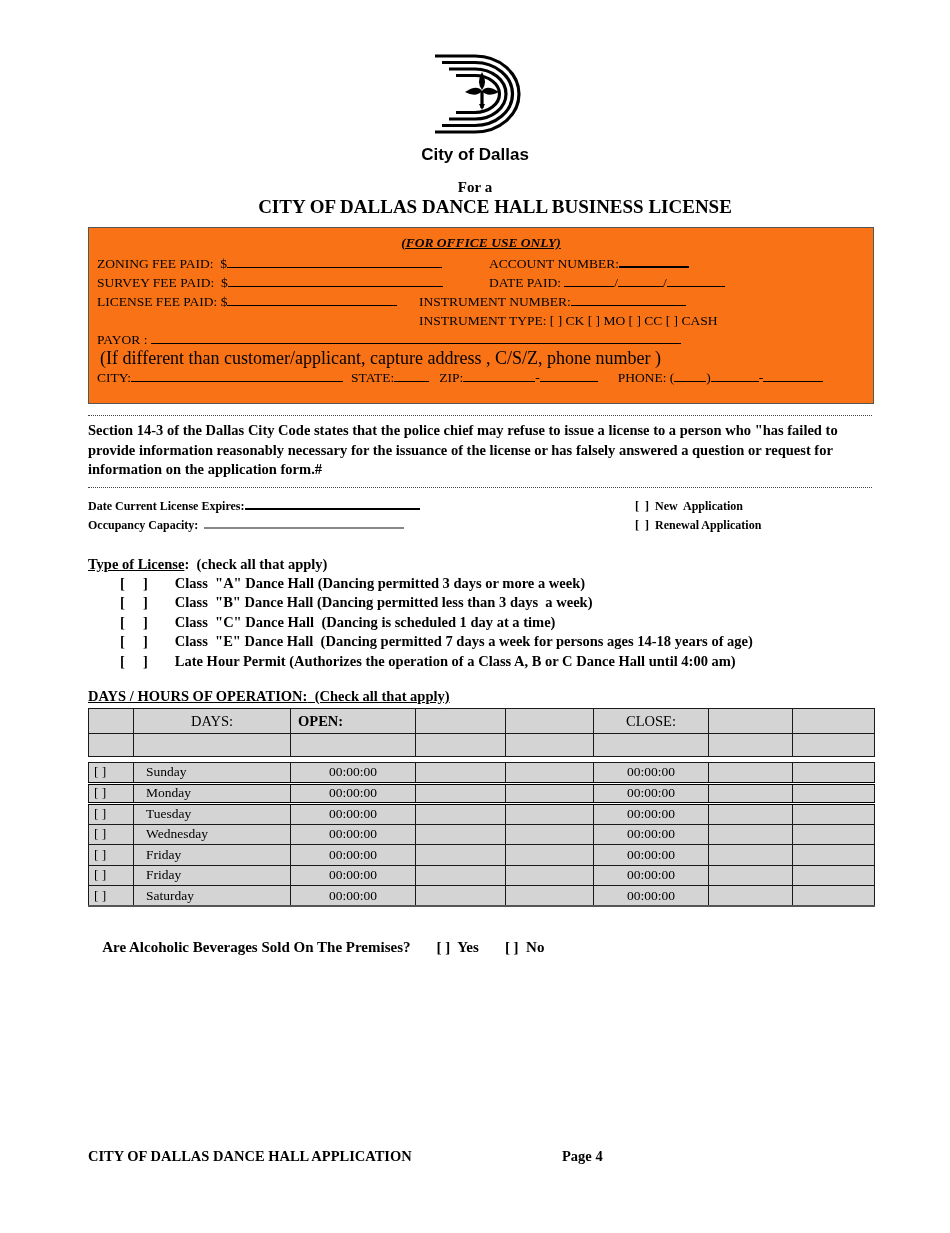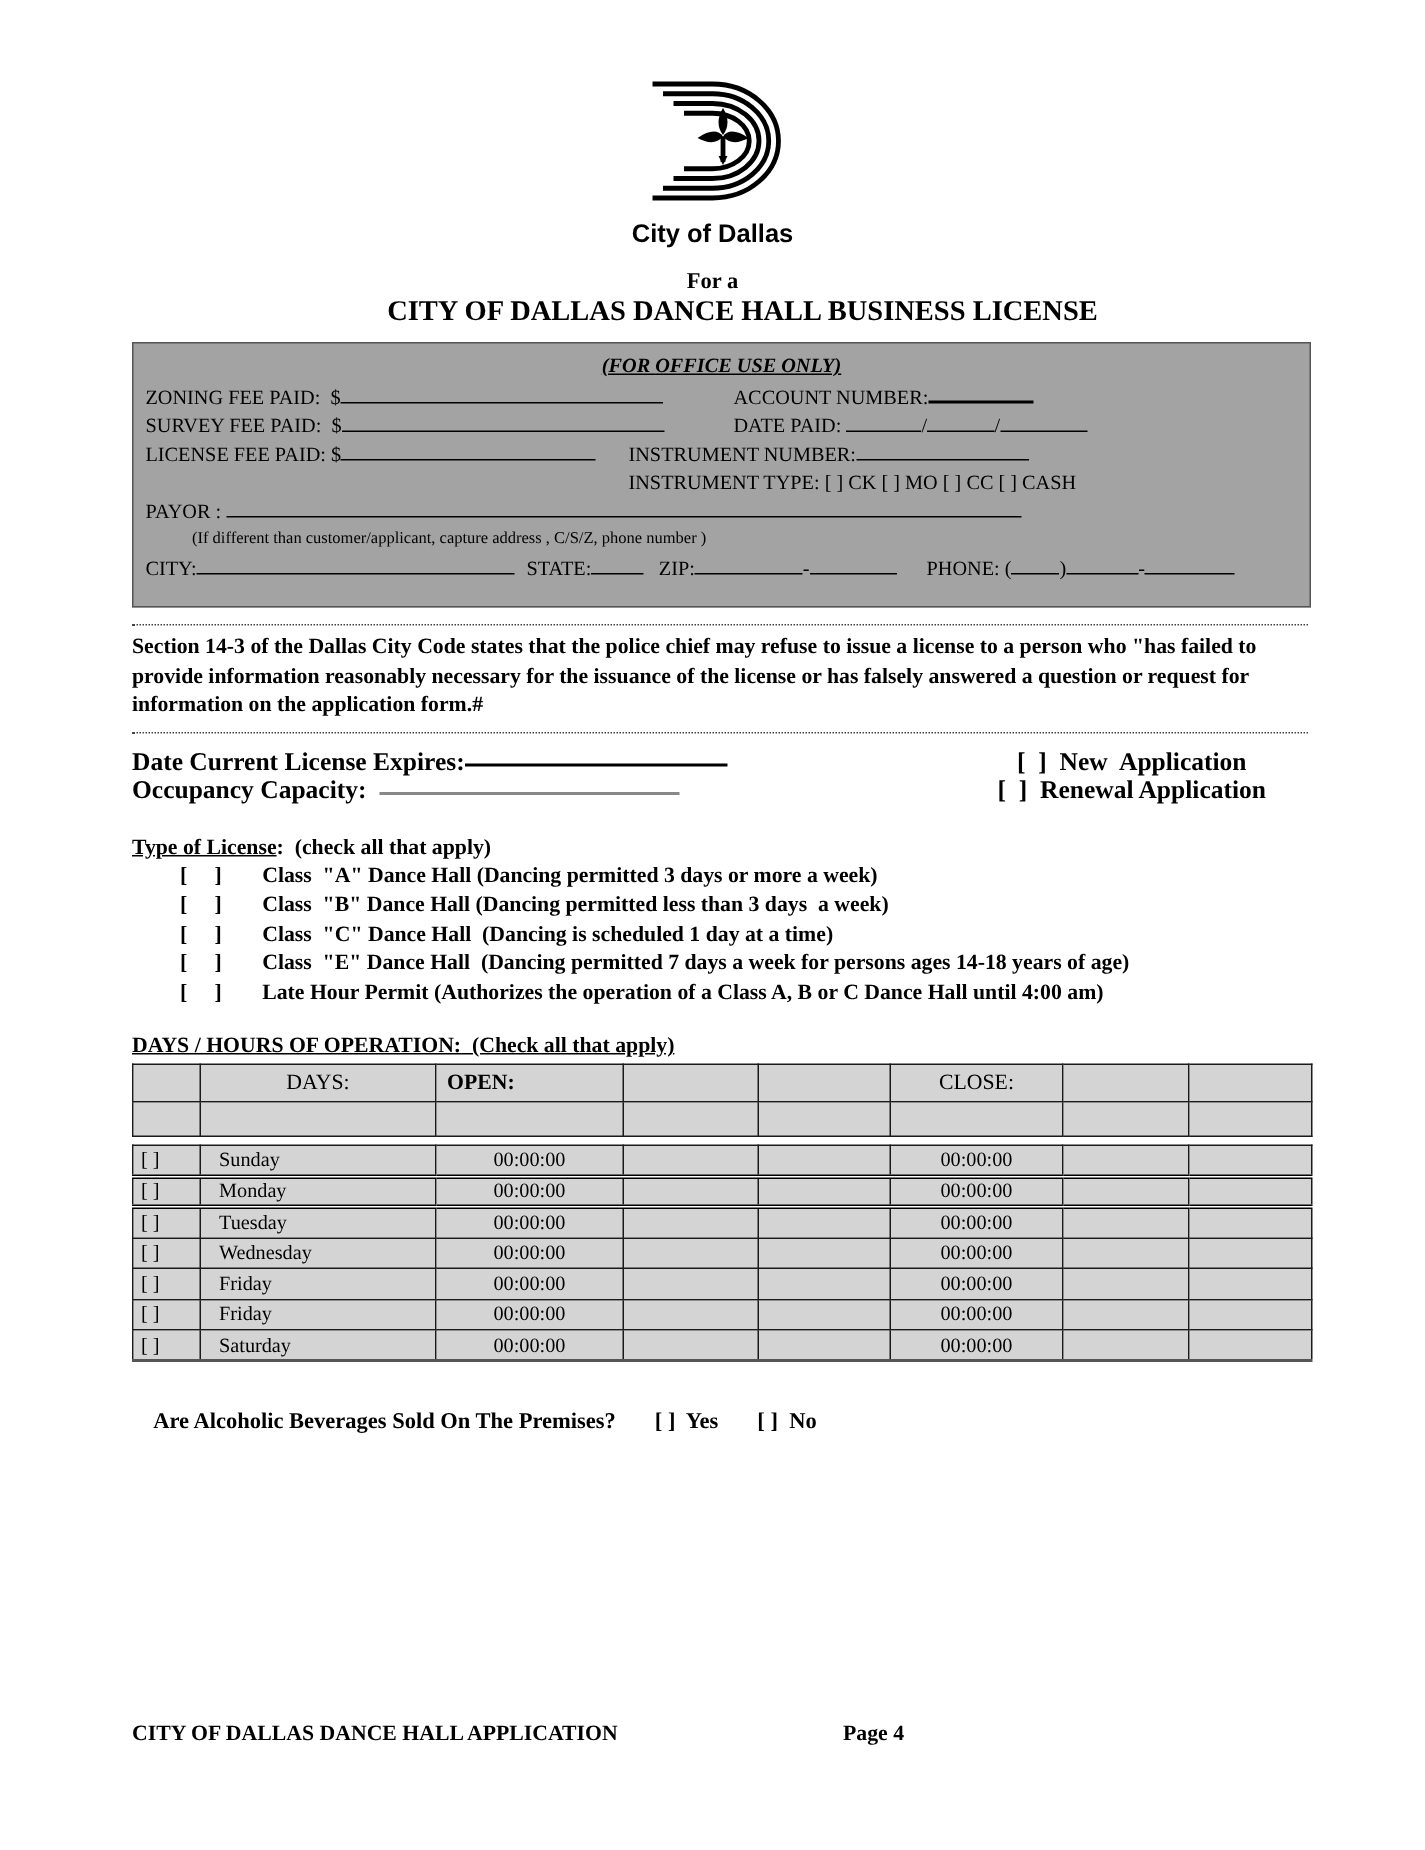--- a/index.html
+++ b/index.html
@@ -21,47 +21,47 @@
 
   
   .title-block { text-align:center; margin-top:14px; font-weight:bold; }
   .title-1 { font-size:19px; line-height:21px; }
   .title-2 { font-size:15px; line-height:17px; }
   .title-3 { font-size:19px; line-height:21px;padding-left:40px; }
 
   
   .office-box {
     margin:10px 0 0 88px; width:786px;
-    background:#a3a3a3; border:1.5px solid #555;
+    background:#f97316; border:1.5px solid #555;
     padding:5px 8px 16px 8px;
     font-size:13.5px; line-height:19px;
   }
   .office-header { text-align:center; font-weight:bold; font-style:italic; text-decoration:underline; margin-bottom:2px; font-size:13.5px; }
   .office-row { white-space:nowrap; }
   .cell-l { display:inline-block; width:392px; }
   .cell-l3 { display:inline-block; width:322px; }
   .indent-itype { margin-left:322px; }
   .bl { display:inline-block; border-bottom:1px solid #000; height:13px; vertical-align:baseline; }
   .bl2 { display:inline-block; border-bottom:2px solid #000; height:13px; vertical-align:baseline; }
   .blg { display:inline-block; border-bottom:2px solid #888; height:13px; vertical-align:baseline; }
-  .payor-note { font-size:11px; padding-left:3px;margin-left:28px; }
+  .payor-note { font-size:18px; padding-left:3px; }
 
   
   .dotted { margin-left:88px; width:784px; border-top:1.5px dotted #444; height:0; }
   .dot-1 { margin-top:11px; }
   .dot-2 { margin-top:7px; }
 
   
   .notice {
     margin:5px 0 0 88px; width:786px;
     font-weight:bold; font-size:14.5px; line-height:19.5px;
   }
 
   
-  .lic-rows { margin:9px 0 0 88px; width:786px; font-weight:bold; font-size:17px;text-align:center; }
+  .lic-rows { margin:9px 0 0 88px; width:786px; font-weight:bold; font-size:12px; }
   .lic-row { display:flex; line-height:19px; }
   .lic-right { margin-left:auto; width:239px; white-space:pre; }
 
   
   .type-block { margin:20px 0 0 88px; width:786px; font-weight:bold; font-size:14.5px; }
   .type-heading { line-height:19px; white-space:pre; }
   .type-heading .u { text-decoration:underline; }
   .type-option { display:flex; padding-left:32px; line-height:19.5px; }
   .type-box { white-space:pre; }
   .type-label { margin-left:27px; white-space:pre; }

